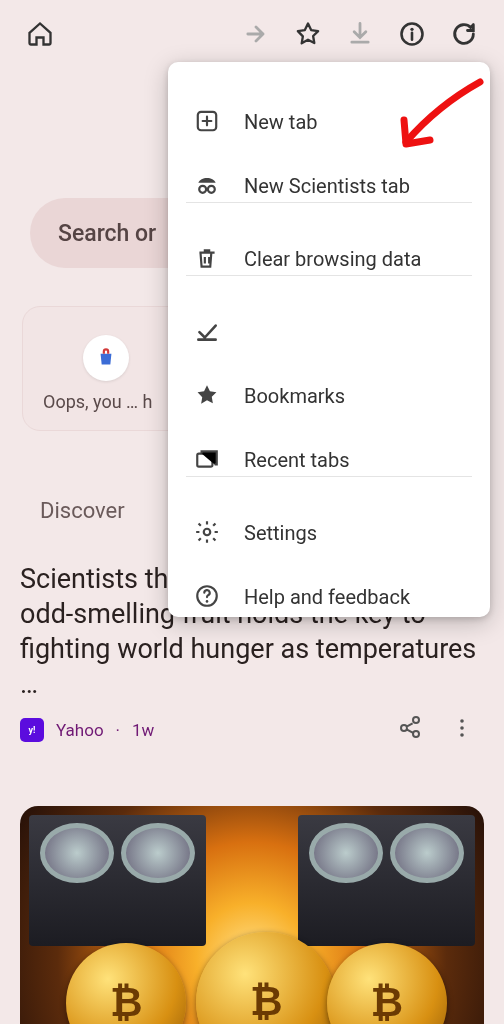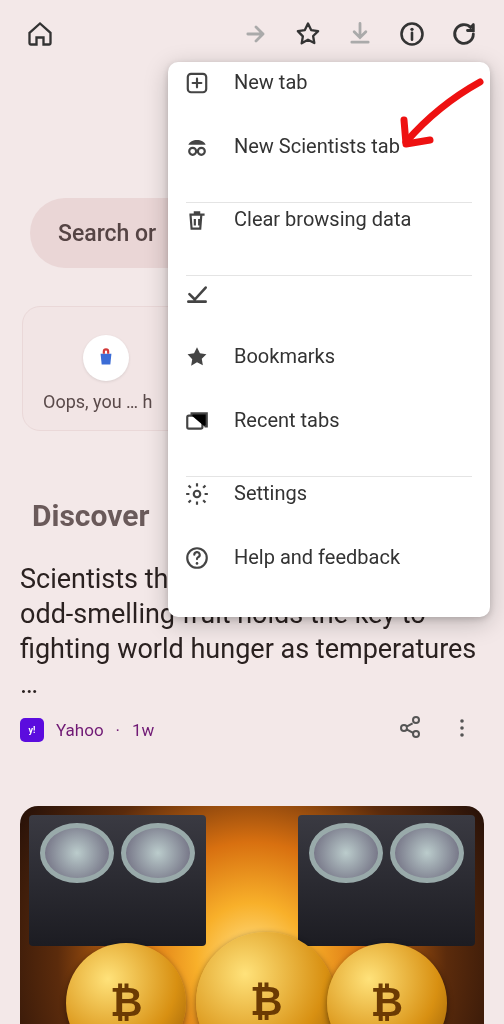--- a/index.html
+++ b/index.html
@@ -17,25 +17,25 @@
       top:62px;
       left:168px;
       width:322px;
       background:#fff;
       border-radius:10px;
       box-shadow:0 6px 24px rgba(0,0,0,.22), 0 2px 6px rgba(0,0,0,.16);
       padding:8px 0;
       z-index:20;
     }
     .menu-item {
-      display:flex; align-items:flex-start;
+      display:flex; align-items:flex-end;
       height:64px;
       padding:0 24px 0 16px;
       gap:24px;
-      font-size:20px; color:#333;
+      font-size:20px; color:#333;margin-left:10px;
     }
     .menu-item .mi-icon { width:26px; height:26px; flex-shrink:0; display:flex; align-items:center; justify-content:center; }
     .menu-item .mi-icon svg { width:26px; height:26px; }
     .menu-div { border-top:1px solid #e4e4e4; margin:4px 18px; }
 
     
     .red-arrow { position:absolute; top:72px; left:392px; z-index:30; pointer-events:none; }
 
     
     .search-pill {
@@ -58,21 +58,21 @@
       border-radius:18px;
       background:#f2e5e5;
       border:1px solid #ead8d8;
       padding:22px 20px 18px;
     }
     .widget-icon { width:46px; height:46px; border-radius:23px; background:#fff; display:flex; align-items:center; justify-content:center; margin:6px auto 8px 40px; box-shadow:0 1px 3px rgba(0,0,0,0.1);}
     .widget-icon svg { width:26px; height:26px; }
     .widget-text { font-size:18px; color:#5a4a4a; margin-top:10px;}
 
     
-    .discover { position:absolute; top:498px; left:32px; font-size:30px; color:#6a5a5a; font-weight:700;}
+    .discover { position:absolute; top:498px; left:40px; font-size:22px; color:#6a5a5a; font-weight:400;}
 
     
     .article { position:absolute; top:562px; left:20px; width:464px; }
     .article-title { font-size:27px; color:#2a2120; line-height:1.3; font-weight:400;}
     .byline-row { display:flex; align-items:center; gap:12px; margin-top:14px;}
     .source-badge { width:24px; height:24px; border-radius:5px; background:#5b0cde; color:#fff; font-size:9px; font-weight:700; display:flex; align-items:center; justify-content:center;}
     .byline { font-size:17px; color:#701a75;}
     .byline-actions { margin-left:auto; display:flex; align-items:center; gap:28px; margin-right:10px;}
     .byline-actions svg { width:24px; height:24px; }
 

